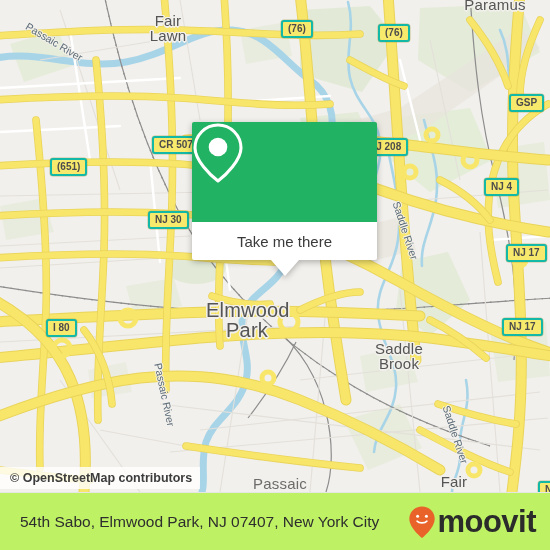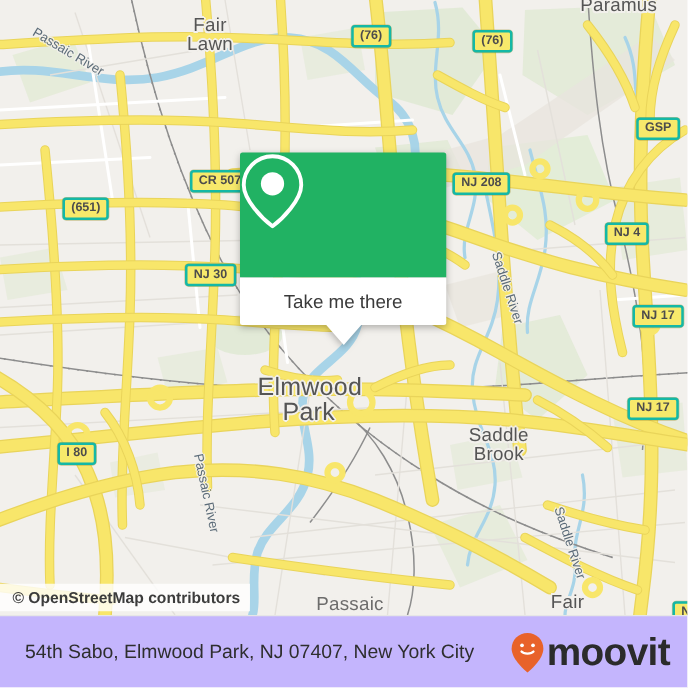--- a/index.html
+++ b/index.html
@@ -62,21 +62,21 @@
     white-space: nowrap;
     text-shadow:
       -1.2px 0 #f2f0ec, 1.2px 0 #f2f0ec, 0 -1.2px #f2f0ec, 0 1.2px #f2f0ec;
     pointer-events: none;
   }
 
   
   #callout {
     position: absolute;
     left: 192px; top: 122px;
-    width: 165px;
+    width: 185px;
     filter: drop-shadow(0 2px 3px rgba(0,0,0,.28));
   }
   #callout-head {
     height: 100px;
     background: #21b263;
     border-radius: 2px 2px 0 0;
     display: flex; align-items: center; justify-content: center;
   }
   #callout-body {
     height: 38px;
@@ -110,21 +110,21 @@
     font-family: "Liberation Sans", sans-serif;
     white-space: nowrap;
     font-weight: bold;
   }
 
   
   #footer {
     position: absolute;
     left: 0; top: 492px;
     width: 550px; height: 58px;
-    background: #c4b5fd;
+    background: #bef264;
     border-top: 1px solid #e6e6e6;
     display: flex; align-items: center;
     box-sizing: border-box;
     padding: 0 14px 0 20px;
   }
   #footer-address {
     font-size: 15.5px;
     color: #2e2e2e;
     white-space: nowrap;
     font-family: "Liberation Sans", sans-serif;
@@ -385,21 +385,21 @@
     <div class="shield" style="left:281px; top:20px;">(76)</div>
     <div class="shield" style="left:378px; top:24px;">(76)</div>
     <div class="shield" style="left:509px; top:94px;">GSP</div>
     <div class="shield" style="left:152px; top:97px;margin-top:39px;">CR 507</div>
     <div class="shield" style="left:50px;  top:158px;">(651)</div>
     <div class="shield" style="left:362px; top:138px;">NJ 208</div>
     <div class="shield" style="left:484px; top:178px;">NJ 4</div>
     <div class="shield" style="left:148px; top:211px;">NJ 30</div>
     <div class="shield" style="left:506px; top:244px;">NJ 17</div>
     <div class="shield" style="left:502px; top:318px;">NJ 17</div>
-    <div class="shield" style="left:46px;  top:354px;">I 80</div>
+    <div class="shield" style="left:46px;  top:319px;">I 80</div>
     <div class="shield" style="left:538px; top:481px;">NJ</div>
 
     <div id="callout">
       <div id="callout-head">
         <svg width="52" height="62" viewBox="0 0 52 62">
           <path d="M26 3 C 13.3 3 3 13.3 3 26 C 3 38 18 53 26 59 C 34 53 49 38 49 26 C 49 13.3 38.7 3 26 3 Z" fill="none" stroke="#ffffff" stroke-width="3.1" stroke-linejoin="round"></path>
           <circle cx="26" cy="25" r="9.3" fill="#ffffff"></circle>
         </svg>
       </div>
       <div id="callout-body">

